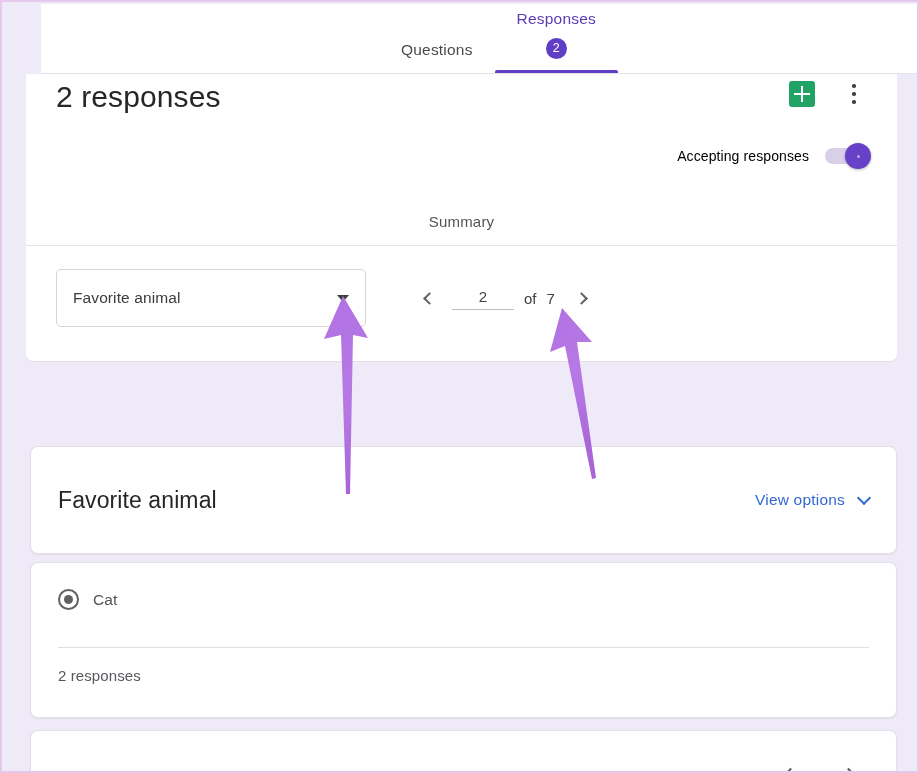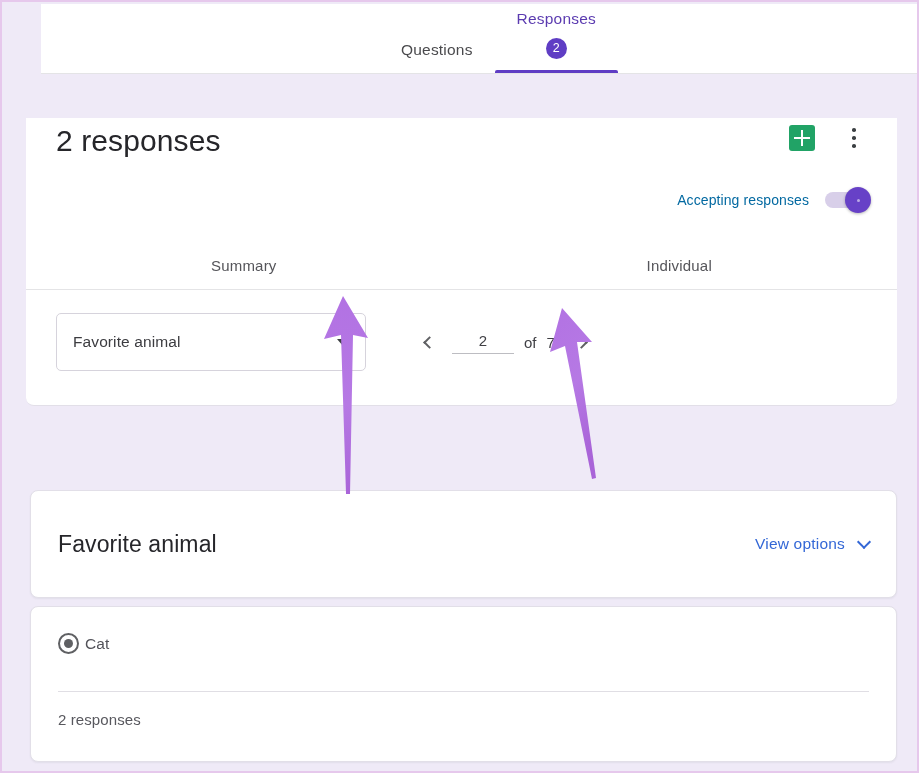--- a/index.html
+++ b/index.html
@@ -82,21 +82,20 @@
     bottom: 2px;
     background: #efeaf7;
   }
 
   .card {
     position: absolute;
     background: #ffffff;
     border: 1px solid #e2dfe8;
     border-radius: 8px;
     box-shadow: 0 1px 2px rgba(60,64,67,.07);
-    margin-top: 44px;
   }
 
   
   #card-summary {
     left: 22px; top: 0px;
     width: 871px;
     height: 288px;
     border-top: none;
     border-radius: 0 0 8px 8px;
     border-left: none; border-right: none;
@@ -145,21 +144,21 @@
 
   .accepting-row {
     position: absolute;
     right: 28px; top: 74px;
     display: flex;
     align-items: center;
     gap: 16px;
   }
   .accepting-label {
     font-size: 14px;
-    color: #0369a1;
+    color: #000000;
     letter-spacing: .1px;
   }
   .switch {
     position: relative;
     width: 44px; height: 16px;
     border-radius: 8px;
     background: #d8cfe9;
     cursor: pointer;
   }
   .switch .knob {
@@ -324,21 +323,21 @@
   #card-answers {
     left: 26px; top: 488px;
     width: 867px;
     height: 156px;
   }
   .answer-row {
     position: absolute;
     left: 27px; top: 26px;
     display: flex;
     align-items: center;
-    gap: 6px;
+    gap: 14px;
   }
   .radio {
     width: 21px; height: 21px;
     border-radius: 50%;
     border: 2px solid #5f6063;
     position: relative;
   }
   .radio::after {
     content: "";
     position: absolute;
@@ -432,23 +431,20 @@
       <div class="accepting-row">
         <span class="accepting-label">Accepting responses</span>
         <span class="switch">
           <span class="knob"></span>
         </span>
       </div>
 
       <div class="subtabs">
         <div class="subtab">
           <span>Summary</span>
-        </div>
-        <div class="subtab">
-          <span>Individual</span>
         </div>
       </div>
 
       <div class="picker-row">
         <div class="qselect">
           <span class="qselect-label">Favorite animal</span>
           <span class="qselect-caret"></span>
         </div>
 
         <div class="pager">

